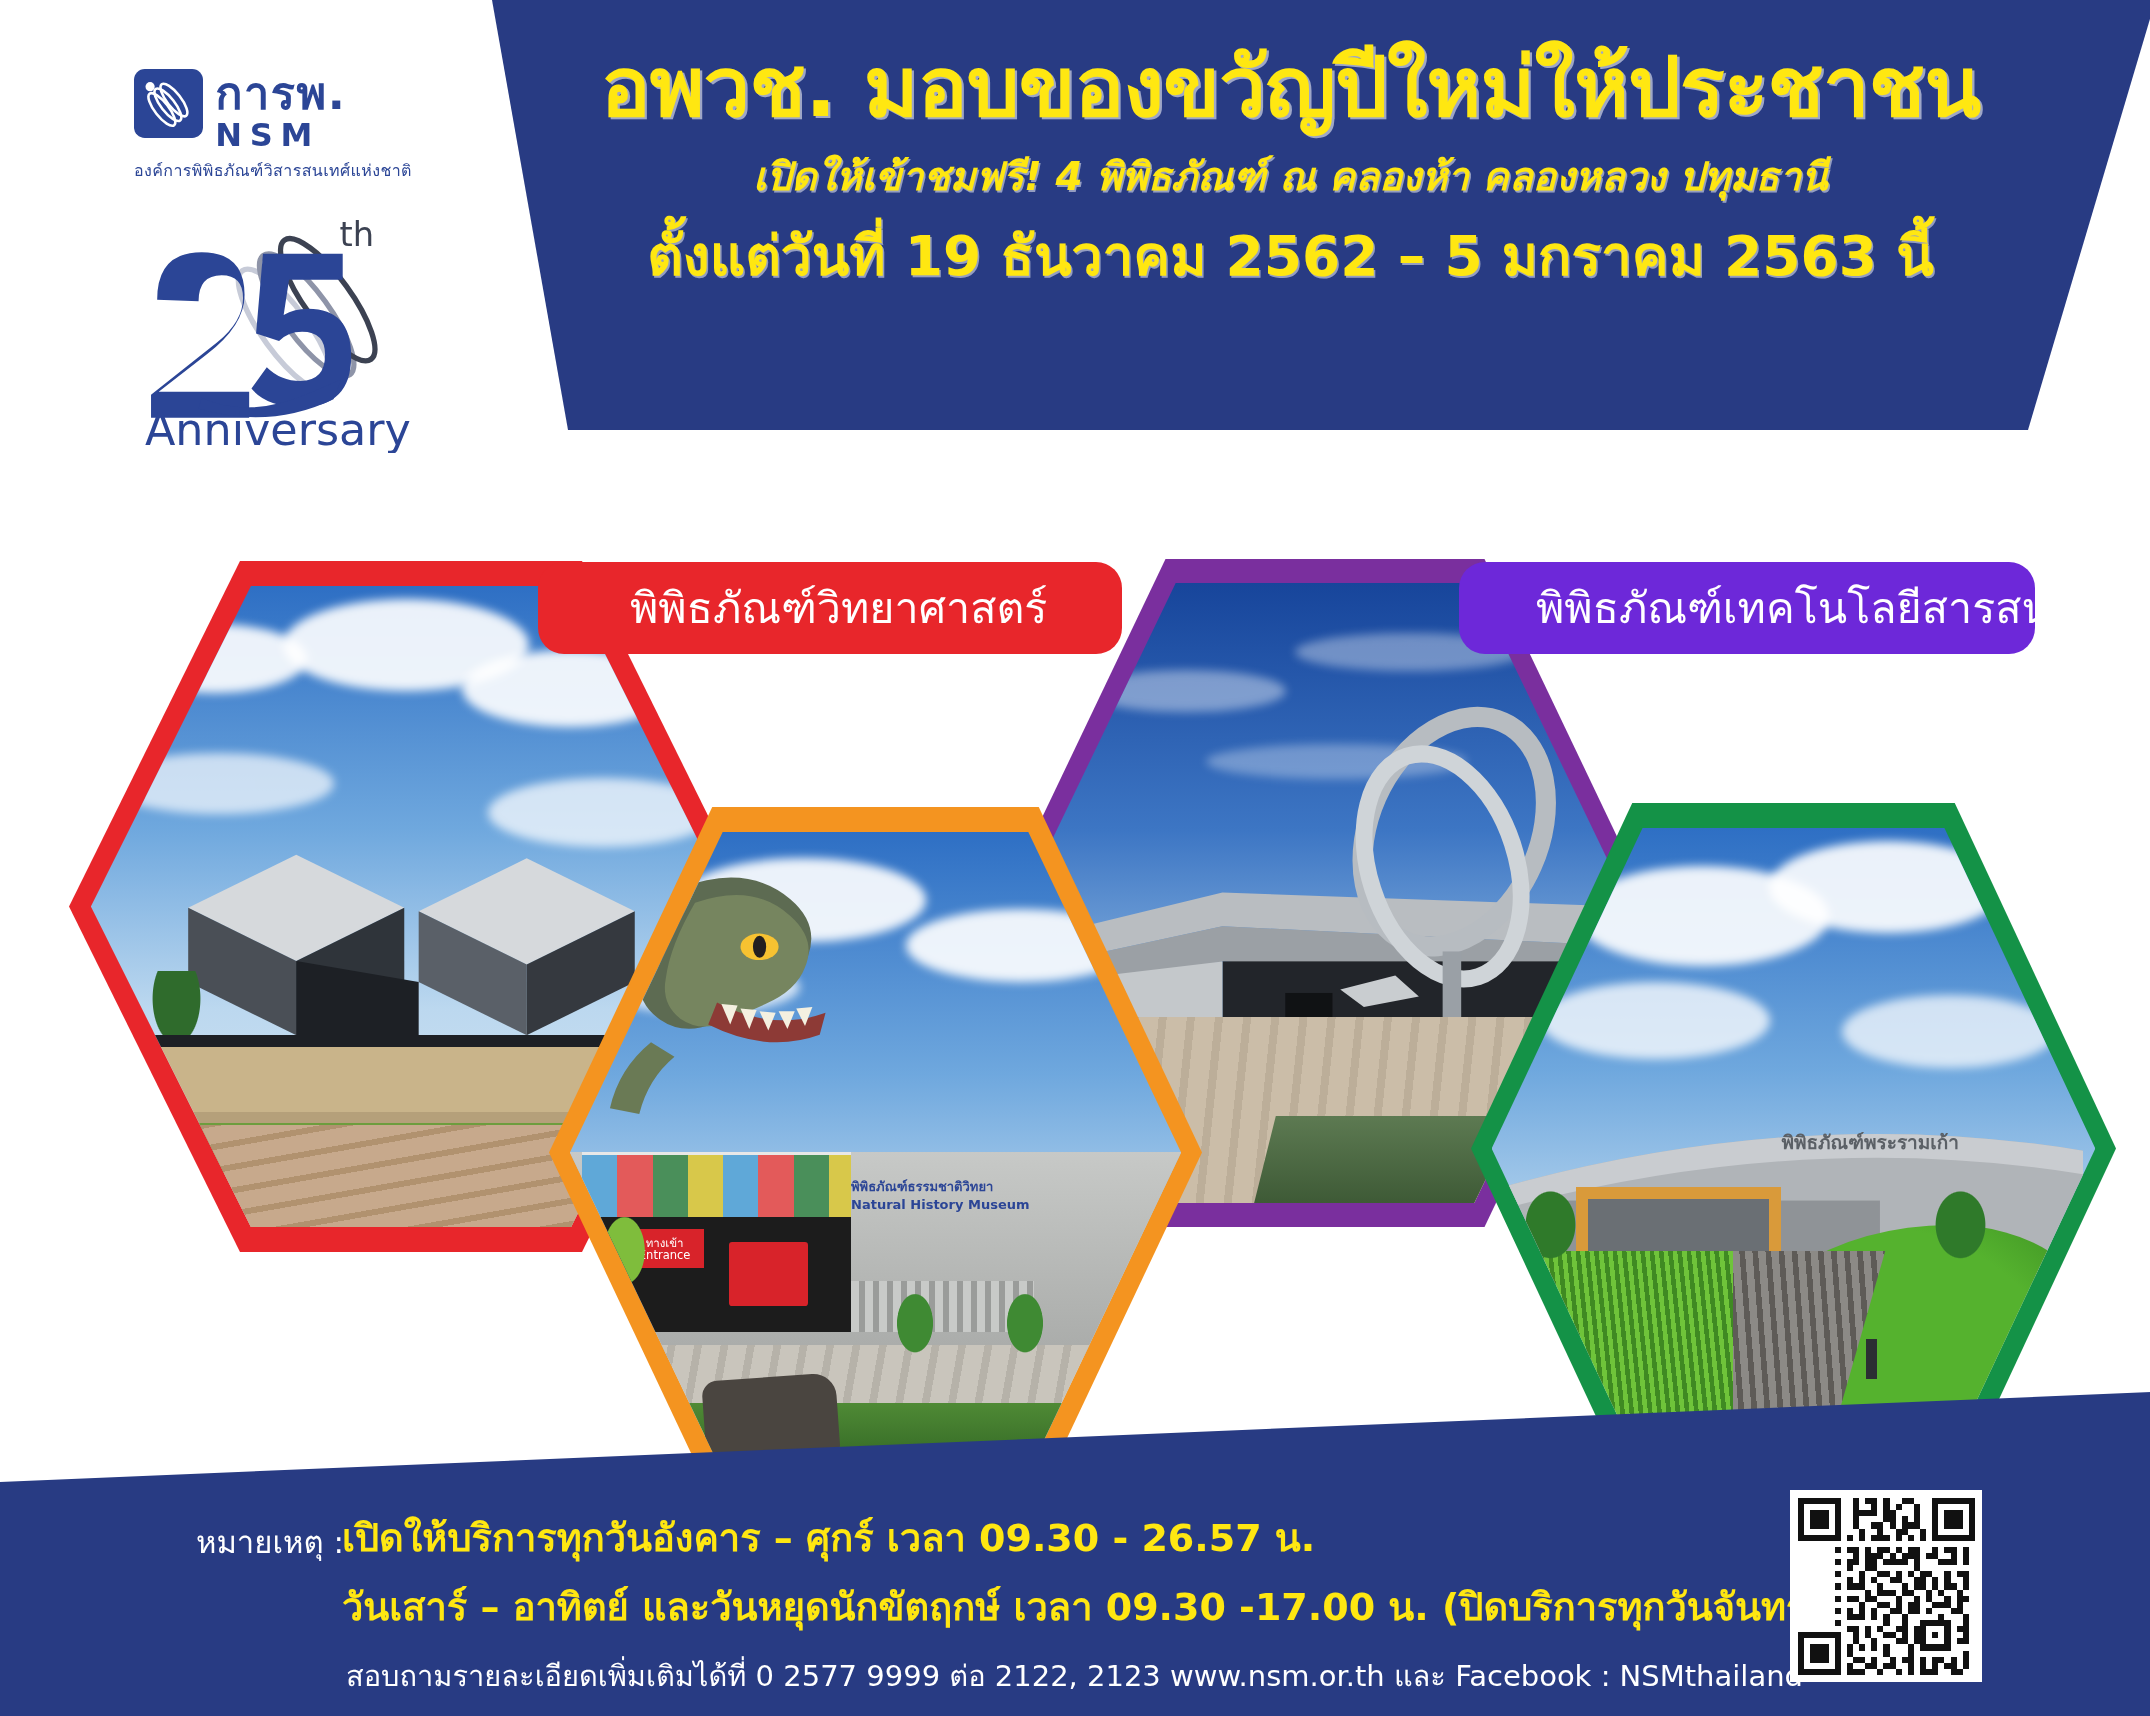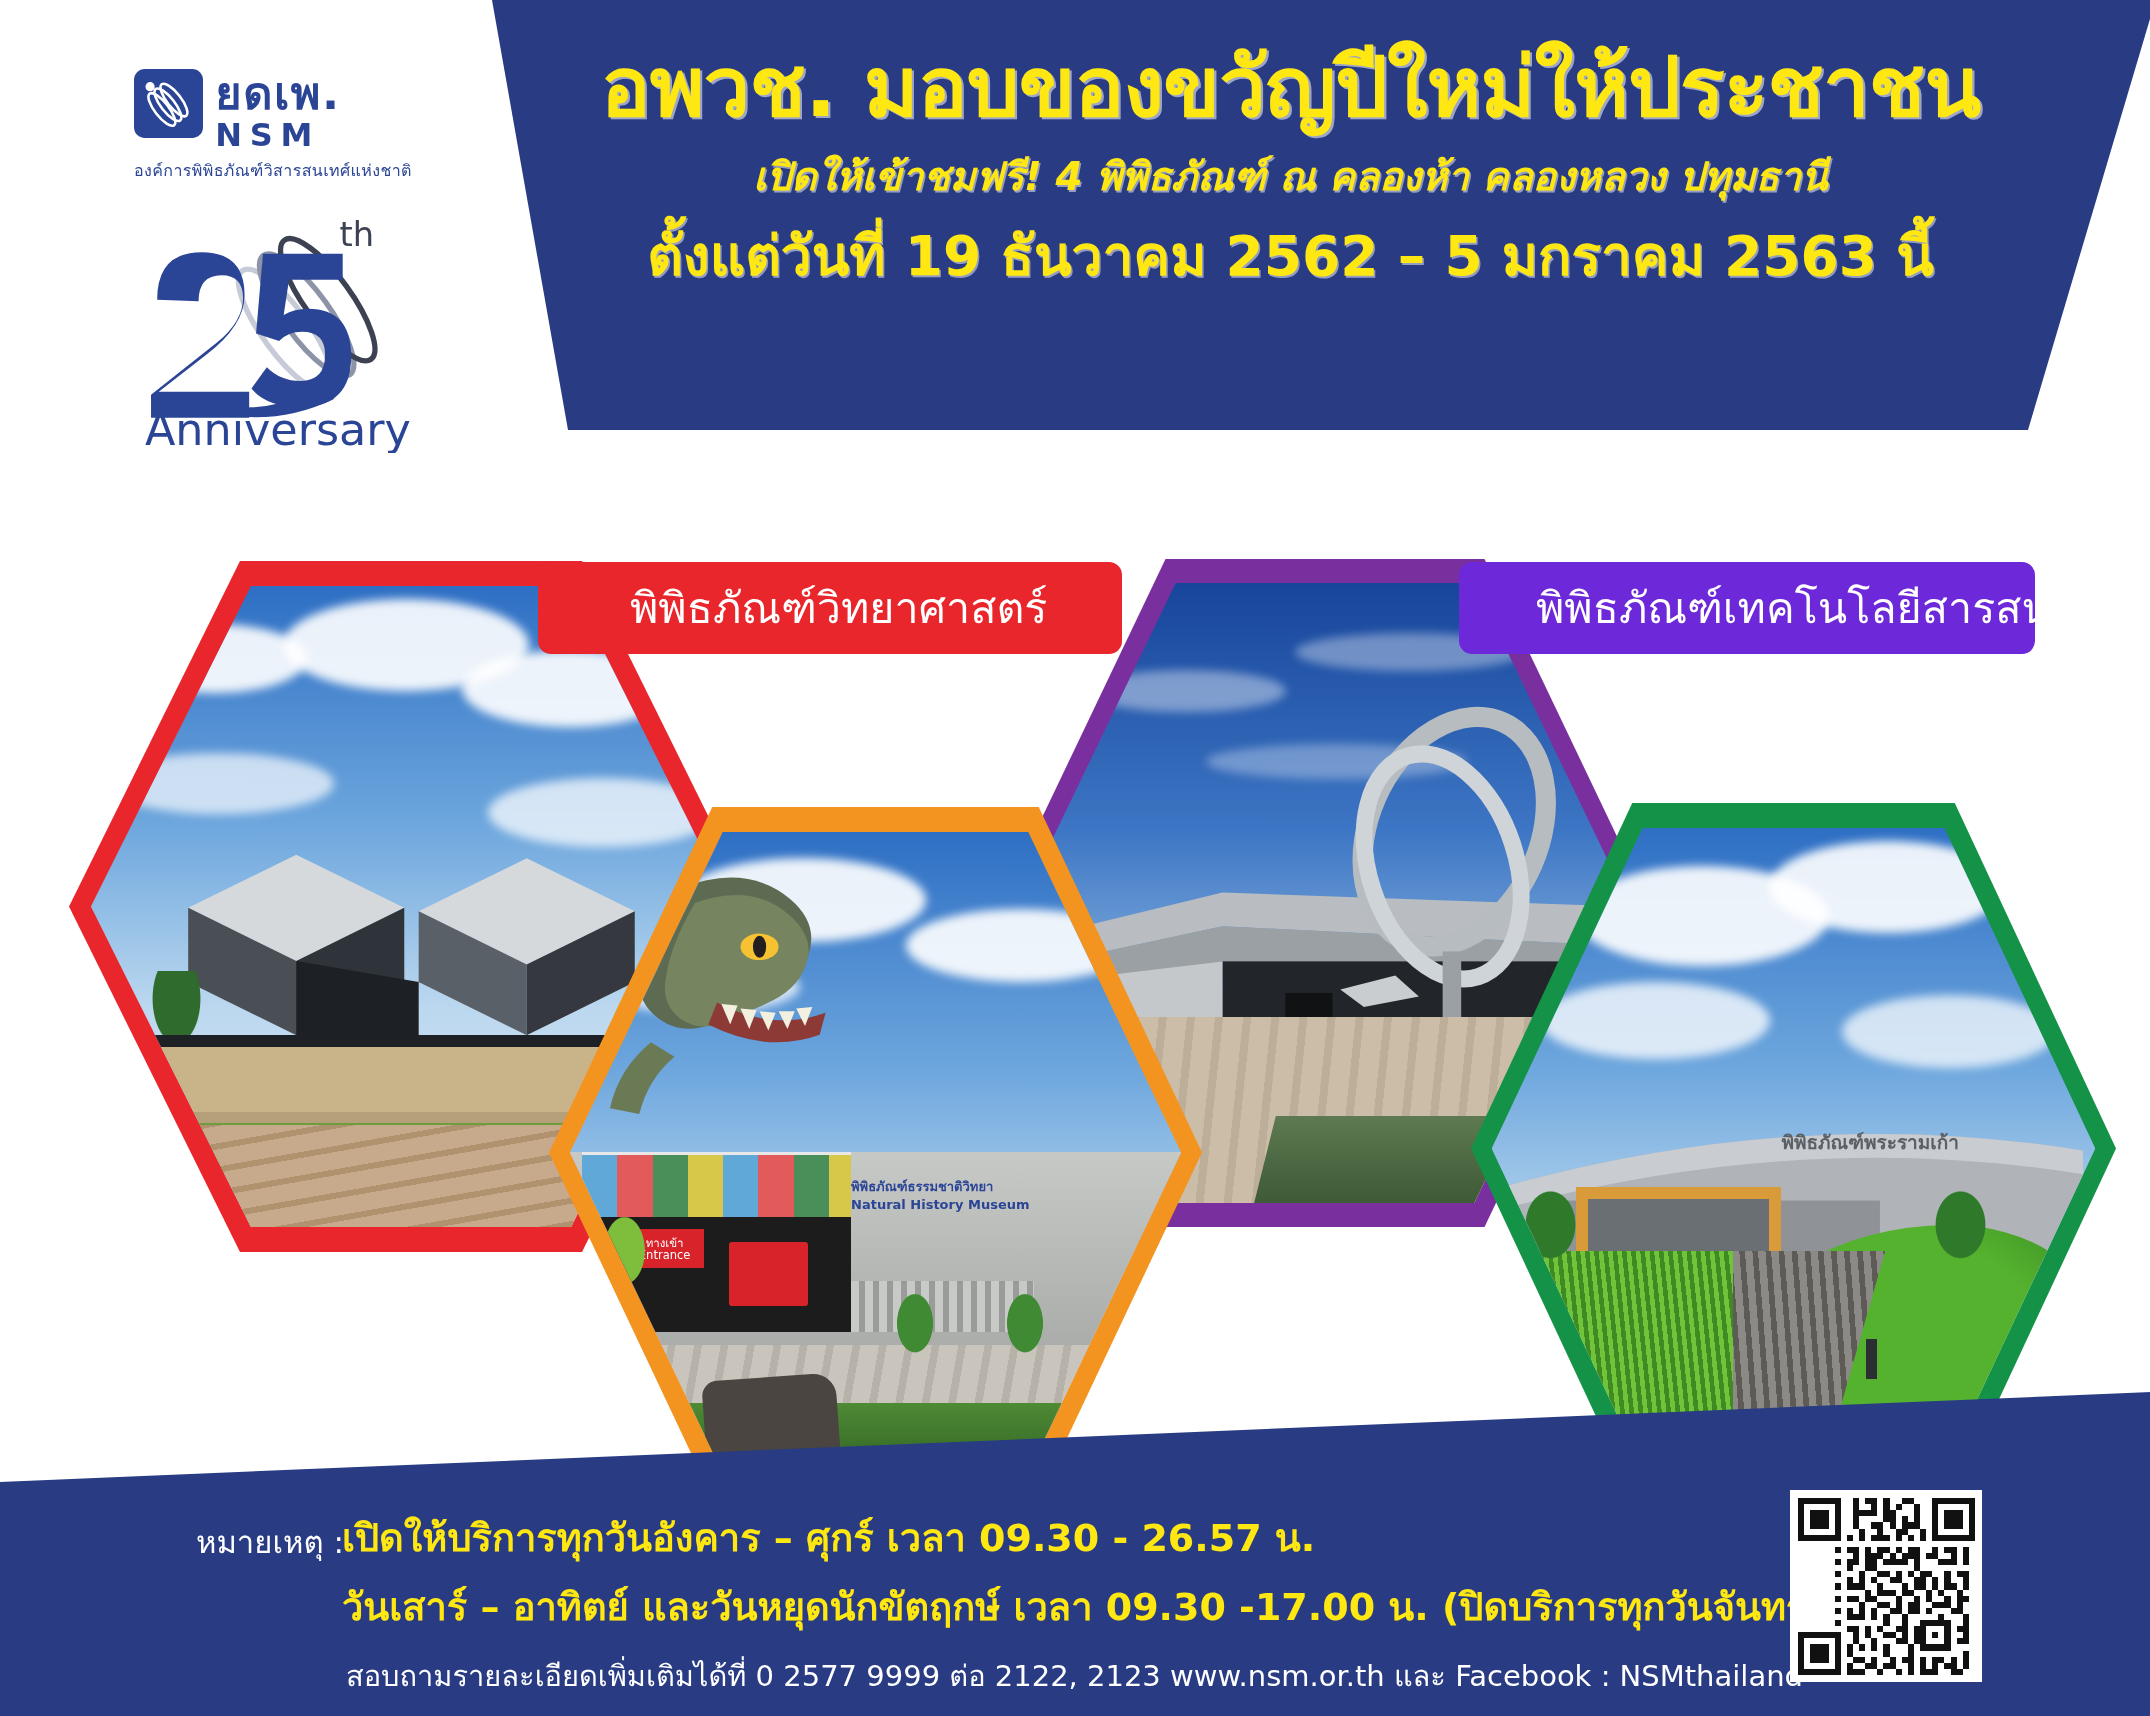--- a/index.html
+++ b/index.html
@@ -69,21 +69,21 @@
   }
   .hex-inner{
     position:absolute;left:3.2%;top:3.6%;width:93.6%;height:92.8%;
     clip-path:polygon(25% 0%,75% 0%,100% 50%,75% 100%,25% 100%,0% 50%);
     overflow:hidden;
   }
   .hex-photo{width:100%;height:100%;position:relative;overflow:hidden;}
 
   
   .hex-label{
-    position:absolute;height:92px;border-radius:13px;
+    position:absolute;height:92px;border-radius:26px;
     display:flex;align-items:center;
     color:#fff;font-size:43px;white-space:nowrap;
     z-index:1;
   }
   .lbl-red{background:#e8262b;}
   .lbl-purple{background:#6d28d9;}
   .lbl-orange{background:#f49420;}
   .lbl-green{background:#149247;}
 
   
@@ -128,21 +128,21 @@
         <svg width="69" height="69" viewBox="0 0 90 90">
           <g transform="translate(45,46) rotate(-38)">
             <ellipse cx="-11" cy="0" rx="9" ry="26" fill="none" stroke="#ffffff" stroke-width="3.4"></ellipse>
             <ellipse cx="-1" cy="0" rx="9" ry="26" fill="none" stroke="#ffffff" stroke-width="3.4"></ellipse>
             <ellipse cx="9" cy="0" rx="9" ry="26" fill="none" stroke="#ffffff" stroke-width="3.4"></ellipse>
           </g>
           <circle cx="21" cy="23" r="6" fill="#ffffff"></circle>
         </svg>
       </div>
       <div class="logo-words">
-        <span class="logo-th">ยดเพ.</span>
+        <span class="logo-th">การพ.</span>
         <span class="logo-en">NSM</span>
       </div>
     </div>
     <div class="logo-sub">องค์การพิพิธภัณฑ์วิสารสนเทศ์แห่งชาติ</div>
 
     <div class="anniv">
       <svg width="307" height="253" viewBox="0 0 400 330">
 
         <g transform="translate(225,150) rotate(-36)">
           <ellipse cx="-34" cy="0" rx="30" ry="96" fill="none" stroke="#c7cbd8" stroke-width="7"></ellipse>

